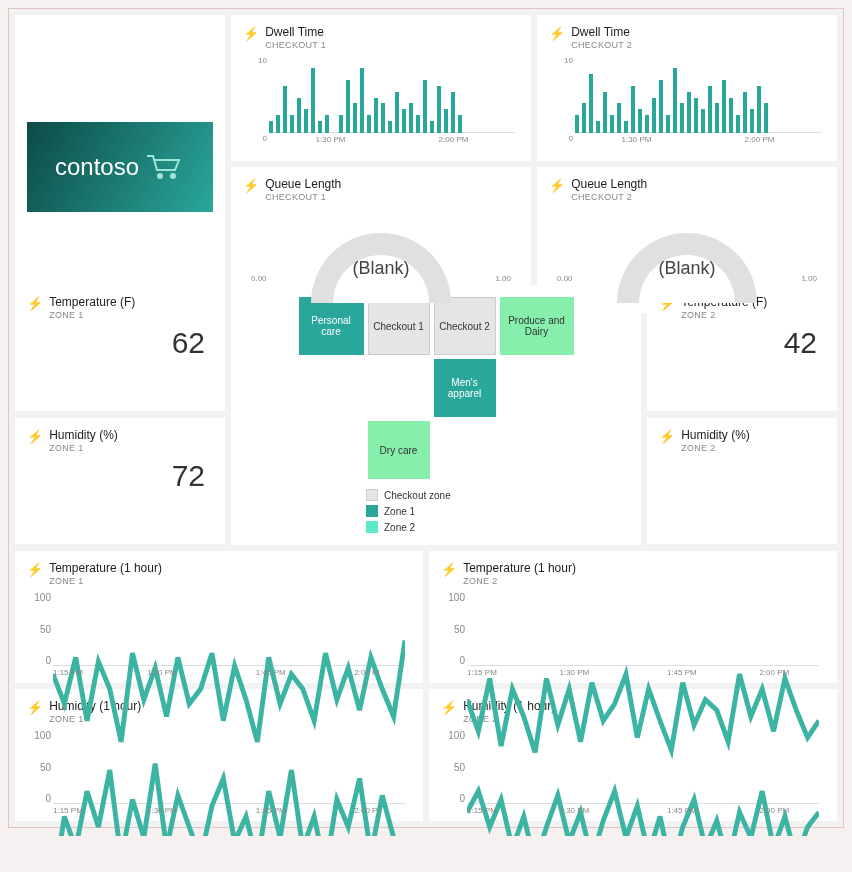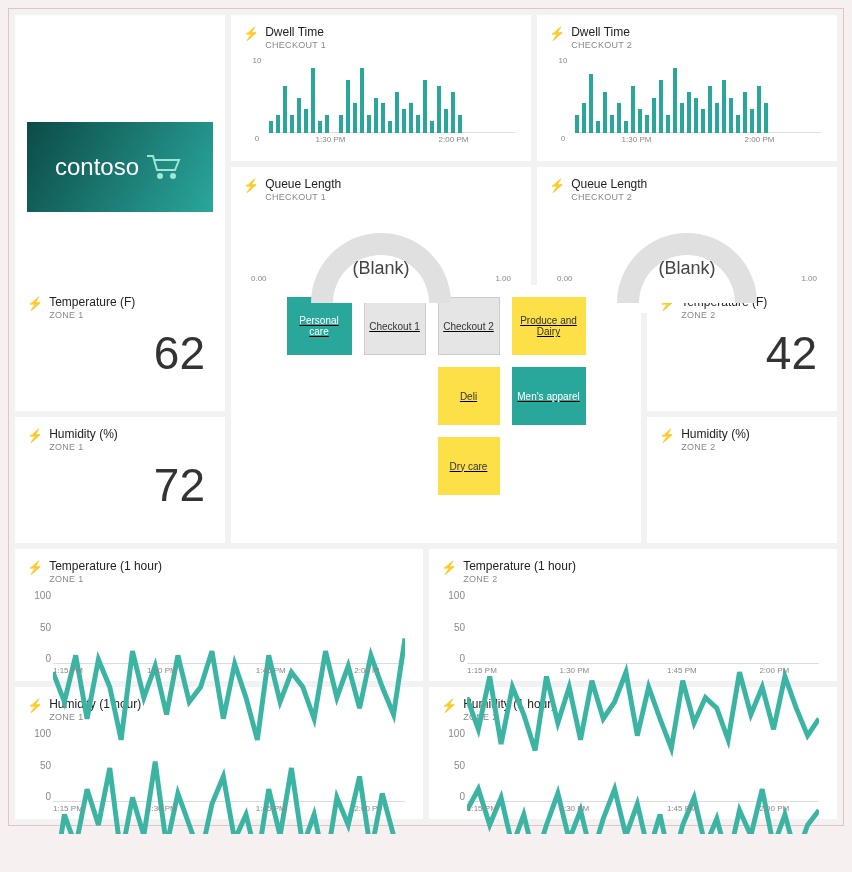--- a/index.html
+++ b/index.html
@@ -38,21 +38,21 @@
     color: #222;
     font-weight: 400;
   }
   .subtitle {
     font-size: 9px;
     color: #888;
     letter-spacing: 0.3px;
     margin-top: 1px;
   }
   .metric {
-    font-size: 46px;
+    font-size: 30px;
     font-weight: 200;
     text-align: right;
     color: #333;
     padding-right: 8px;
     margin-top: 4px;
   }
 
   
   .row1 { grid-template-columns: 210px 1fr 1fr; height: 264px; }
   .logo {
@@ -83,21 +83,21 @@
   
   .bars {
     position:absolute; inset: 6px 4px 18px 26px;
     display:flex; align-items:flex-end; gap:3px;
   }
   .bars div {
     width: 4px; background:#2aa79b;
   }
   .yaxis { position:absolute; left:4px; top:0; bottom:8px; width:20px;
     display:flex; flex-direction:column; justify-content:space-between;
-    font-size:8px; color:#888; text-align:center;}
+    font-size:8px; color:#888; text-align:right;}
   .xaxis { position:absolute; left:26px; right:4px; bottom:4px; height:12px;
     display:flex; justify-content:space-around; font-size:8px; color:#888;}
   .baseline { position:absolute; left:26px; right:4px; bottom:18px; border-top:1px solid #ddd;}
 
   
   .gauge-wrap { display:flex; align-items:flex-end; justify-content:center; height:100%; position:relative;}
   .gauge {
     width: 140px; height:70px; border-radius:140px 140px 0 0;
     background:#e0e0e0;
     position:relative; overflow:hidden;
@@ -119,31 +119,30 @@
   
   .row2 { grid-template-columns: 210px 1fr 190px; margin-top:6px; }
   .row2-left, .row2-right { display:grid; grid-template-rows:1fr 1fr; gap:6px;}
   .kpi-card { height: 126px; }
 
   .map-card { background:#fff; padding:12px; }
   .map-grid {
     display:grid;
     grid-template-columns: 65px 62px 62px 74px;
     grid-template-rows: 58px 58px 58px;
-    gap:12px;
+    gap:4px;
     justify-content:center;
-    text-decoration:underline;
   }
   .map-cell {
     display:flex; align-items:center; justify-content:center;
     text-align:center; font-size:10px; color:#fff;
     padding:4px;
   }
   .z1 { background:#2aa79b; }
-  .z2 { background:#fde047; color:#333;}
+  .z2 { background:#86efac; color:#333;}
   .zc { background:#e5e5e5; color:#333; border:1px solid #ccc;}
   .zblank {}
   .legend { margin-top:10px; display:flex; flex-direction:column; gap:4px; align-items:center;}
   .legend-row{ display:flex; align-items:center; gap:6px; font-size:10px; color:#333; width:140px;}
   .sw{ width:12px;height:12px;}
   .sw.c{ background:#e5e5e5; border:1px solid #ccc;}
   .sw.a{ background:#2aa79b;}
   .sw.b{ background:#5deac9;}
 
   
@@ -345,25 +344,38 @@
     </div>
 
     <div class="map-card">
       <div class="map-grid" id="mapgrid">
           <div class="map-cell z1">Personal care</div>
           <div class="map-cell zc">Checkout 1</div>
           <div class="map-cell zc">Checkout 2</div>
           <div class="map-cell z2">Produce and Dairy</div>
           <div class="map-cell zblank"></div>
           <div class="map-cell zblank"></div>
-          <div class="map-cell z2">Deli</div>
           <div class="map-cell z1">Men's apparel</div>
           <div class="map-cell zblank"></div>
           <div class="map-cell zblank"></div>
           <div class="map-cell z2">Dry care</div>
+        </div>
+      <div class="legend" id="legend">
+          <div class="legend-row">
+            <span class="sw c"></span>
+            <span>Checkout zone</span>
+          </div>
+          <div class="legend-row">
+            <span class="sw a"></span>
+            <span>Zone 1</span>
+          </div>
+          <div class="legend-row">
+            <span class="sw b"></span>
+            <span>Zone 2</span>
+          </div>
         </div>
     </div>
 
     <div class="row2-right">
       <div class="card kpi-card">
         <div class="card-header">
           <span class="bolt">⚡</span>
           <div>
               <div class="title">Temperature (F)</div>
           <div class="subtitle">ZONE 2</div>

